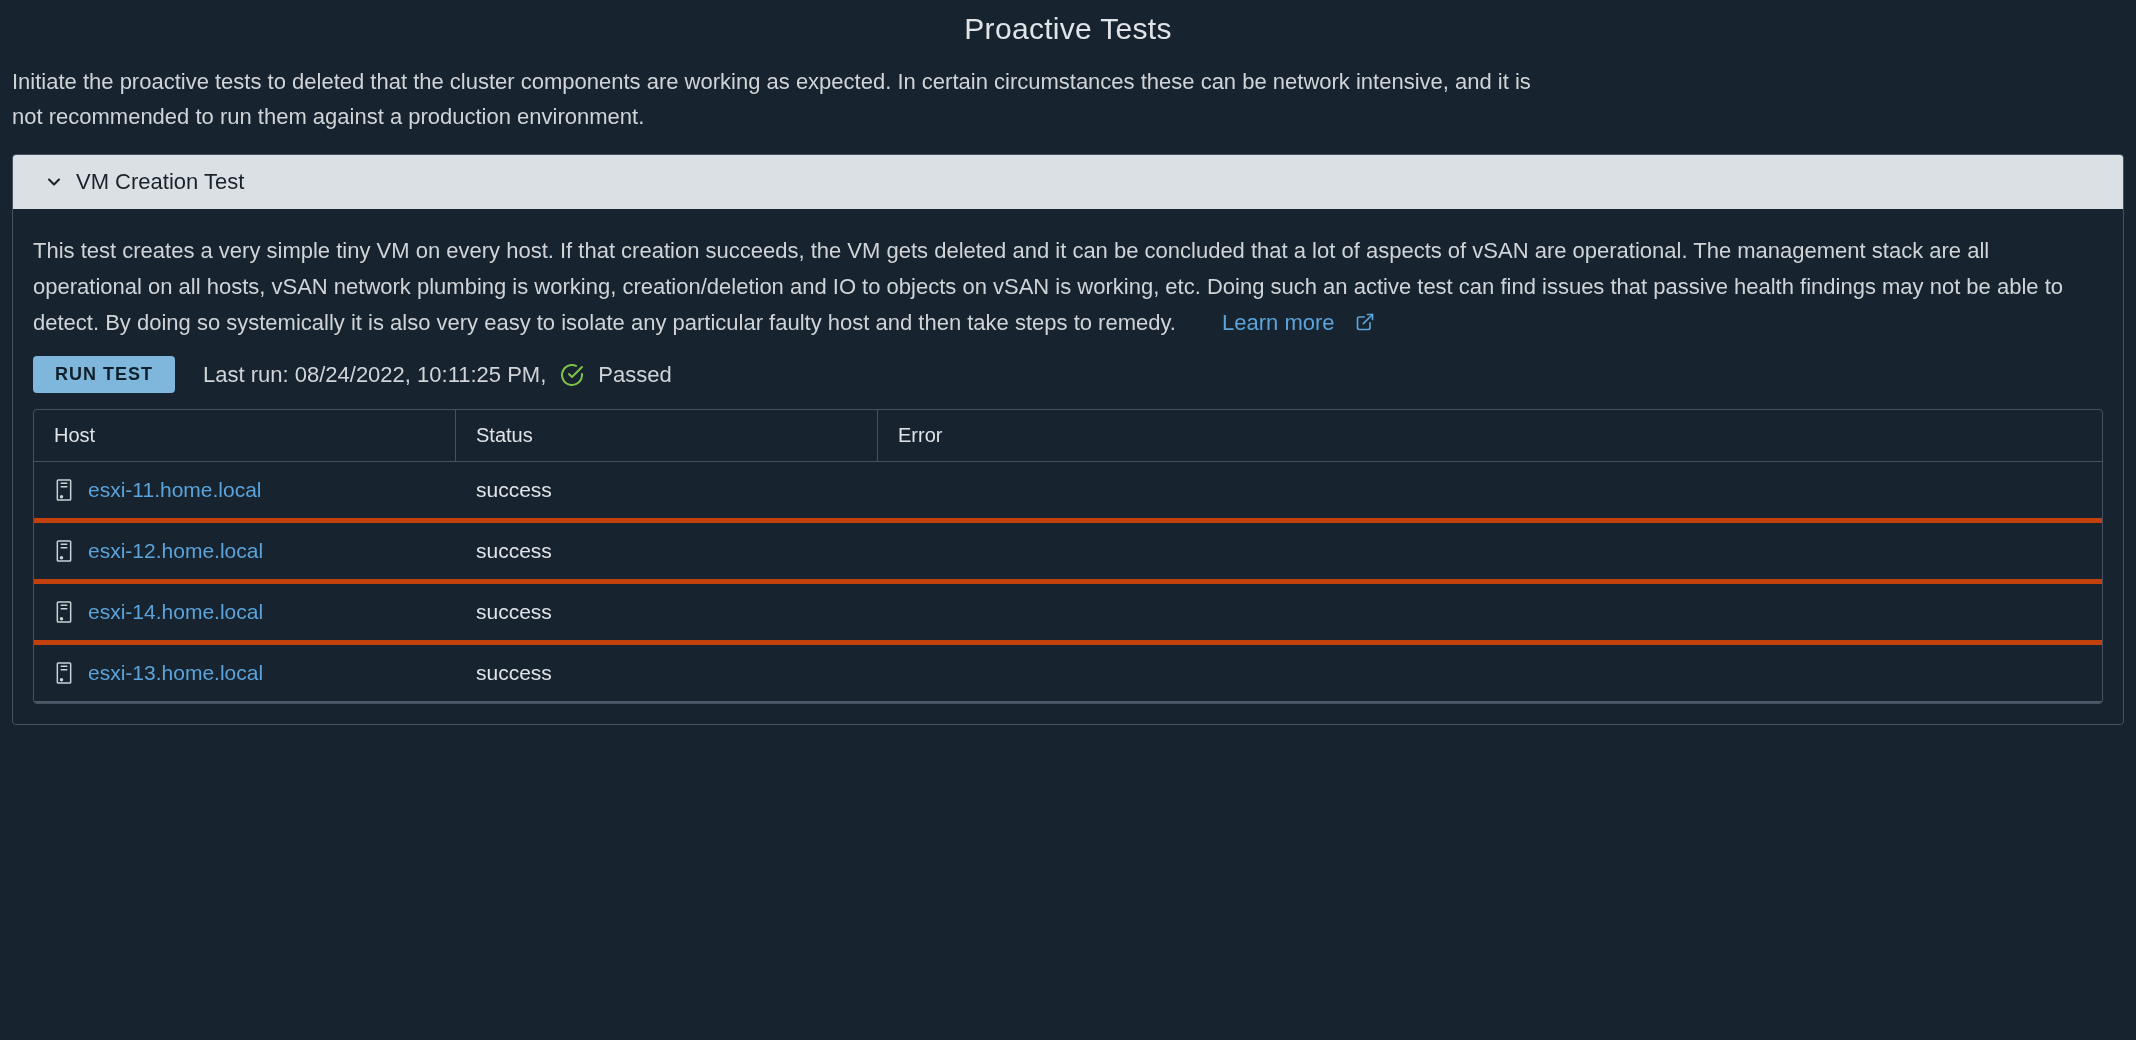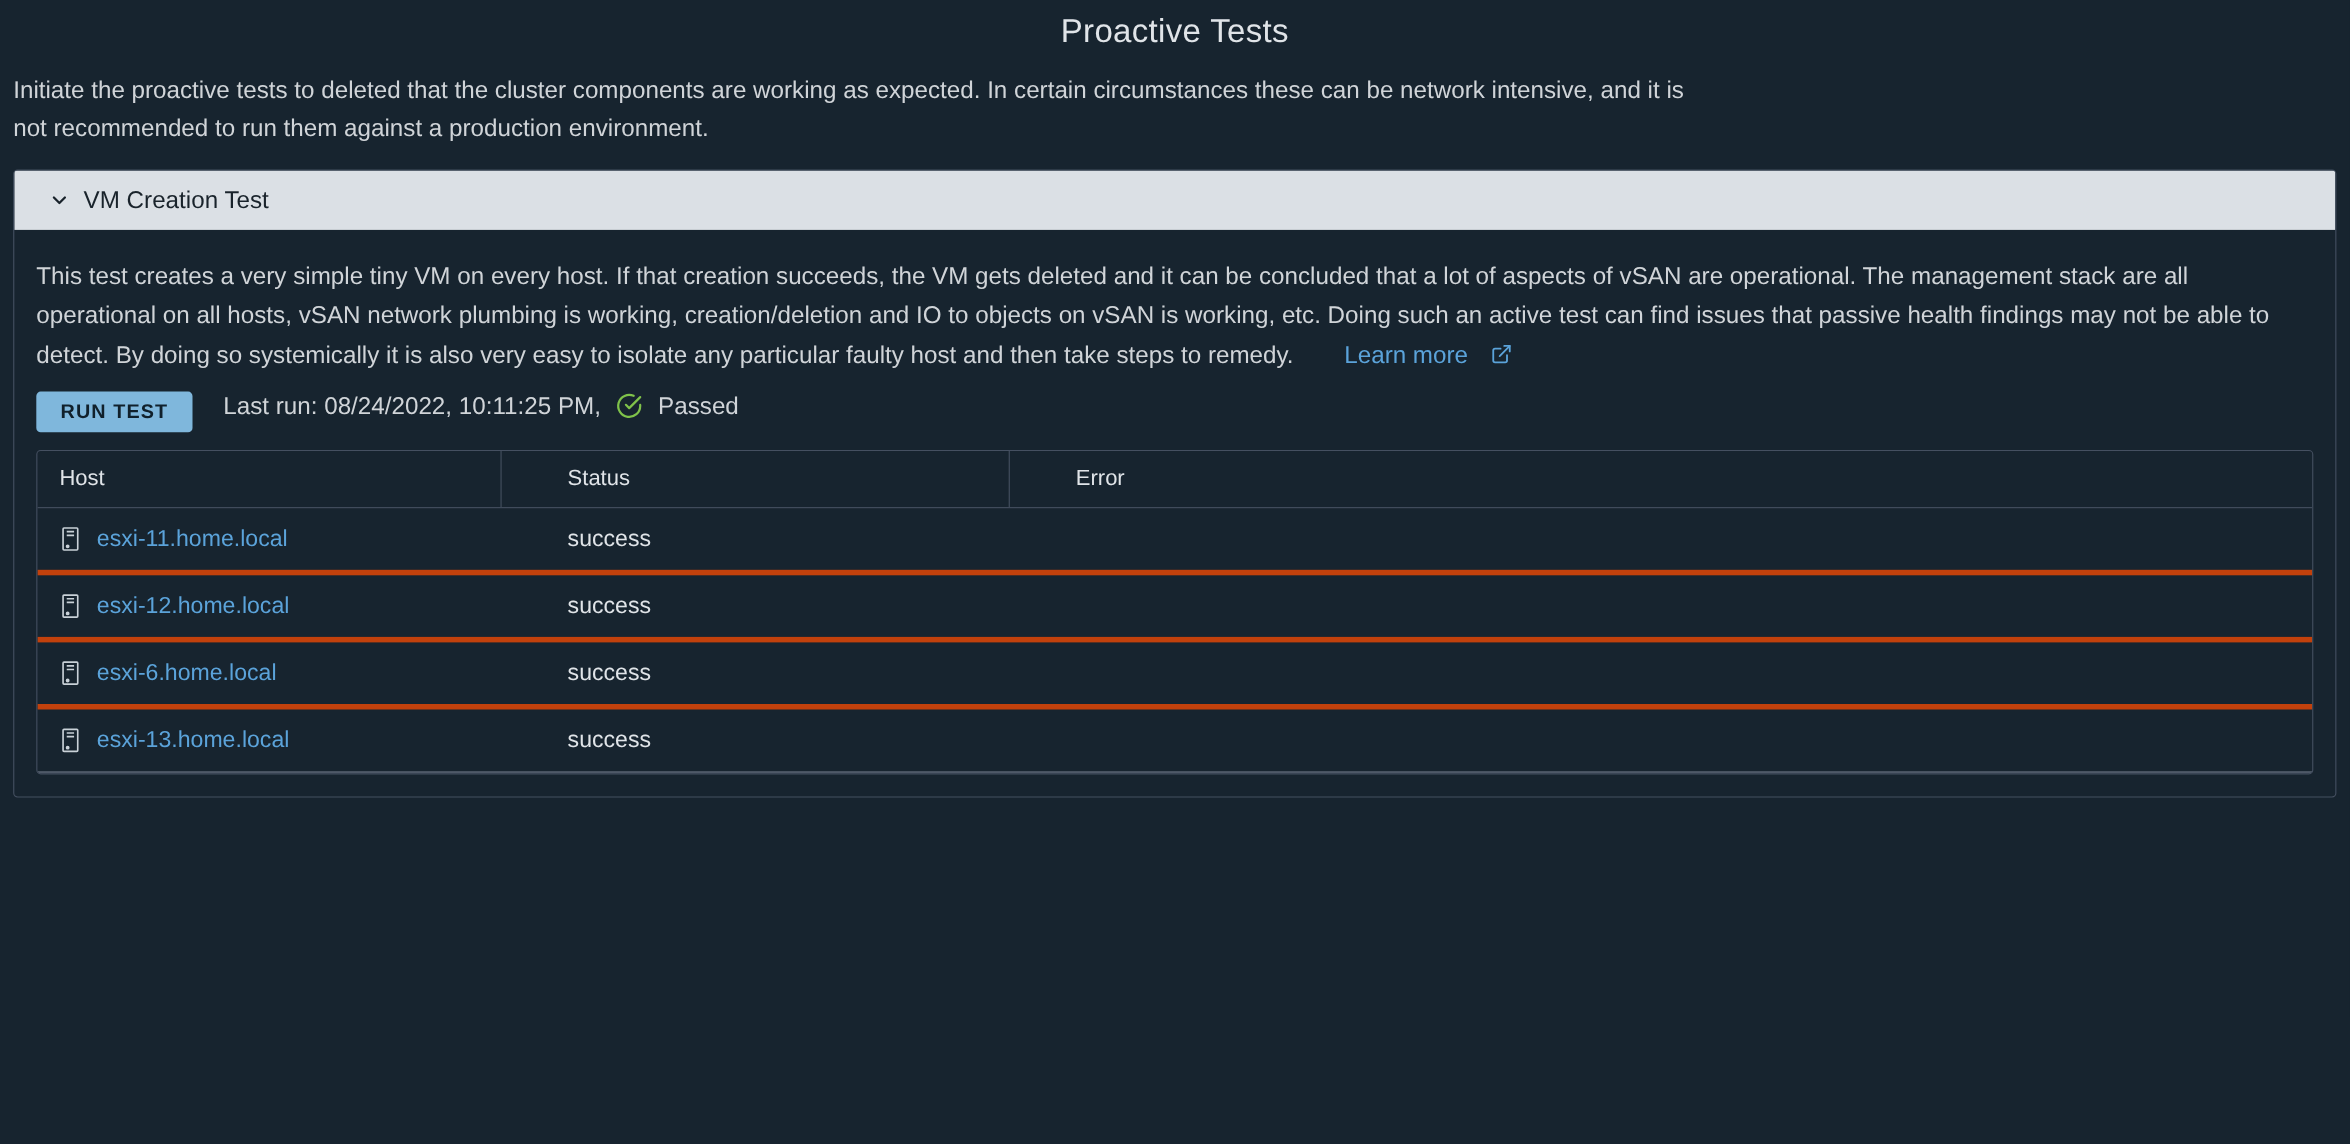--- a/index.html
+++ b/index.html
@@ -62,21 +62,21 @@
       text-decoration: none;
       cursor: pointer;
       display: inline-flex;
       align-items: center;
       gap: 20px;
       margin-left: 40px;
     }
     .ext-icon svg { display:block; }
     .run-row {
       display: flex;
-      align-items: flex-start;
+      align-items: center;
       gap: 28px;
       margin-bottom: 16px;
     }
     .run-btn {
       background: #7fb7dc;
       color: #10202b;
       border: none;
       padding: 8px 22px;
       font-size: 18px;
       font-weight: 600;
@@ -92,21 +92,20 @@
       color:#d0d4d8;
     }
     .pass-icon svg { display:block; }
     .tbl {
       border: 1px solid #455061;
       border-radius: 4px;
       overflow:hidden;
     }
     .tbl-head, .tbl-row {
       display:flex;
-      gap:40px;
     }
     .tbl-head {
       border-bottom: 1px solid #455061;
     }
     .tbl-row {
       border-bottom: 5px solid #c2410c;
     }
     .tbl-row:last-child { border-bottom:none; }
     .cell {
       padding: 16px 20px;
@@ -222,21 +221,21 @@
           <div class="tbl-row">
             <div class="cell col-host">
               <span class="host-icon">
                 <svg width="20" height="24" viewBox="0 0 24 28" fill="none" stroke="#c9d1d8" stroke-width="1.8">
                   <rect x="4" y="2" width="16" height="24" rx="1"></rect>
                   <line x1="8" y1="6" x2="16" y2="6"></line>
                   <line x1="8" y1="10" x2="16" y2="10"></line>
                   <circle cx="9" cy="22" r="1.2" fill="#c9d1d8"></circle>
                 </svg>
               </span>
-              <span class="host-link">esxi-6.home.local</span>
+              <span class="host-link">esxi-14.home.local</span>
             </div>
             <div class="cell col-status">success</div>
             <div class="cell col-error"></div>
           </div>
           <div class="tbl-row">
             <div class="cell col-host">
               <span class="host-icon">
                 <svg width="20" height="24" viewBox="0 0 24 28" fill="none" stroke="#c9d1d8" stroke-width="1.8">
                   <rect x="4" y="2" width="16" height="24" rx="1"></rect>
                   <line x1="8" y1="6" x2="16" y2="6"></line>

